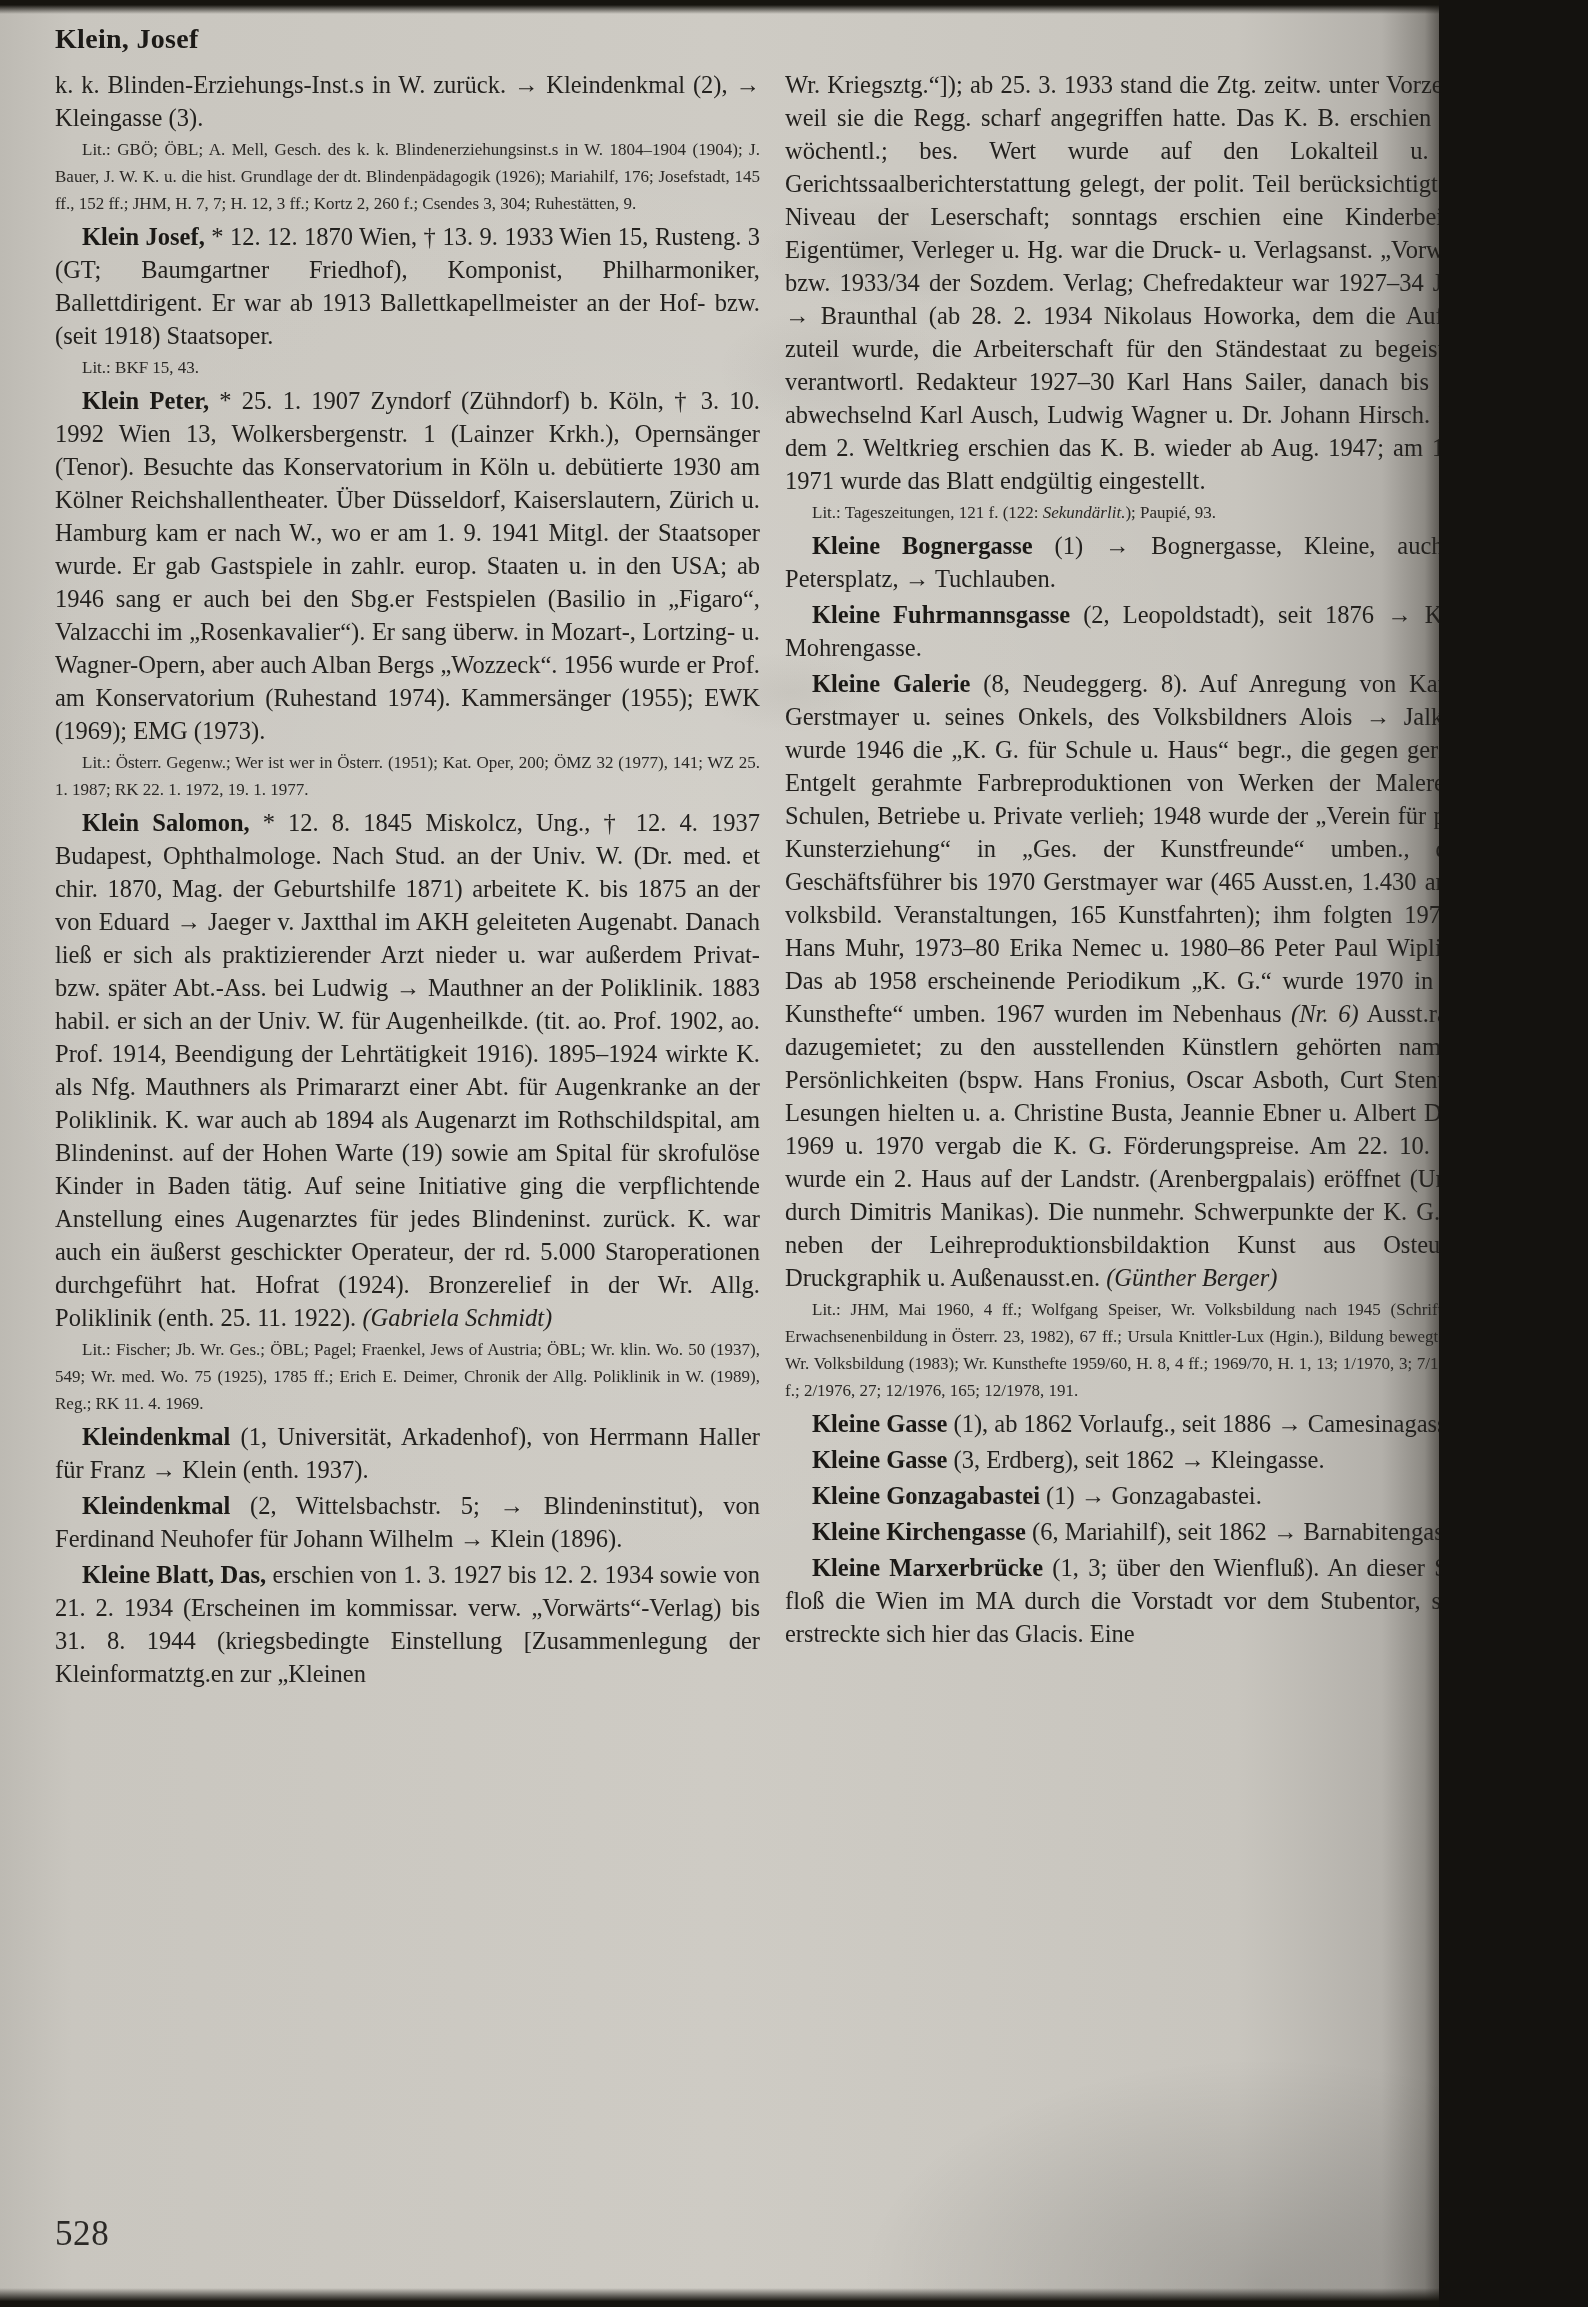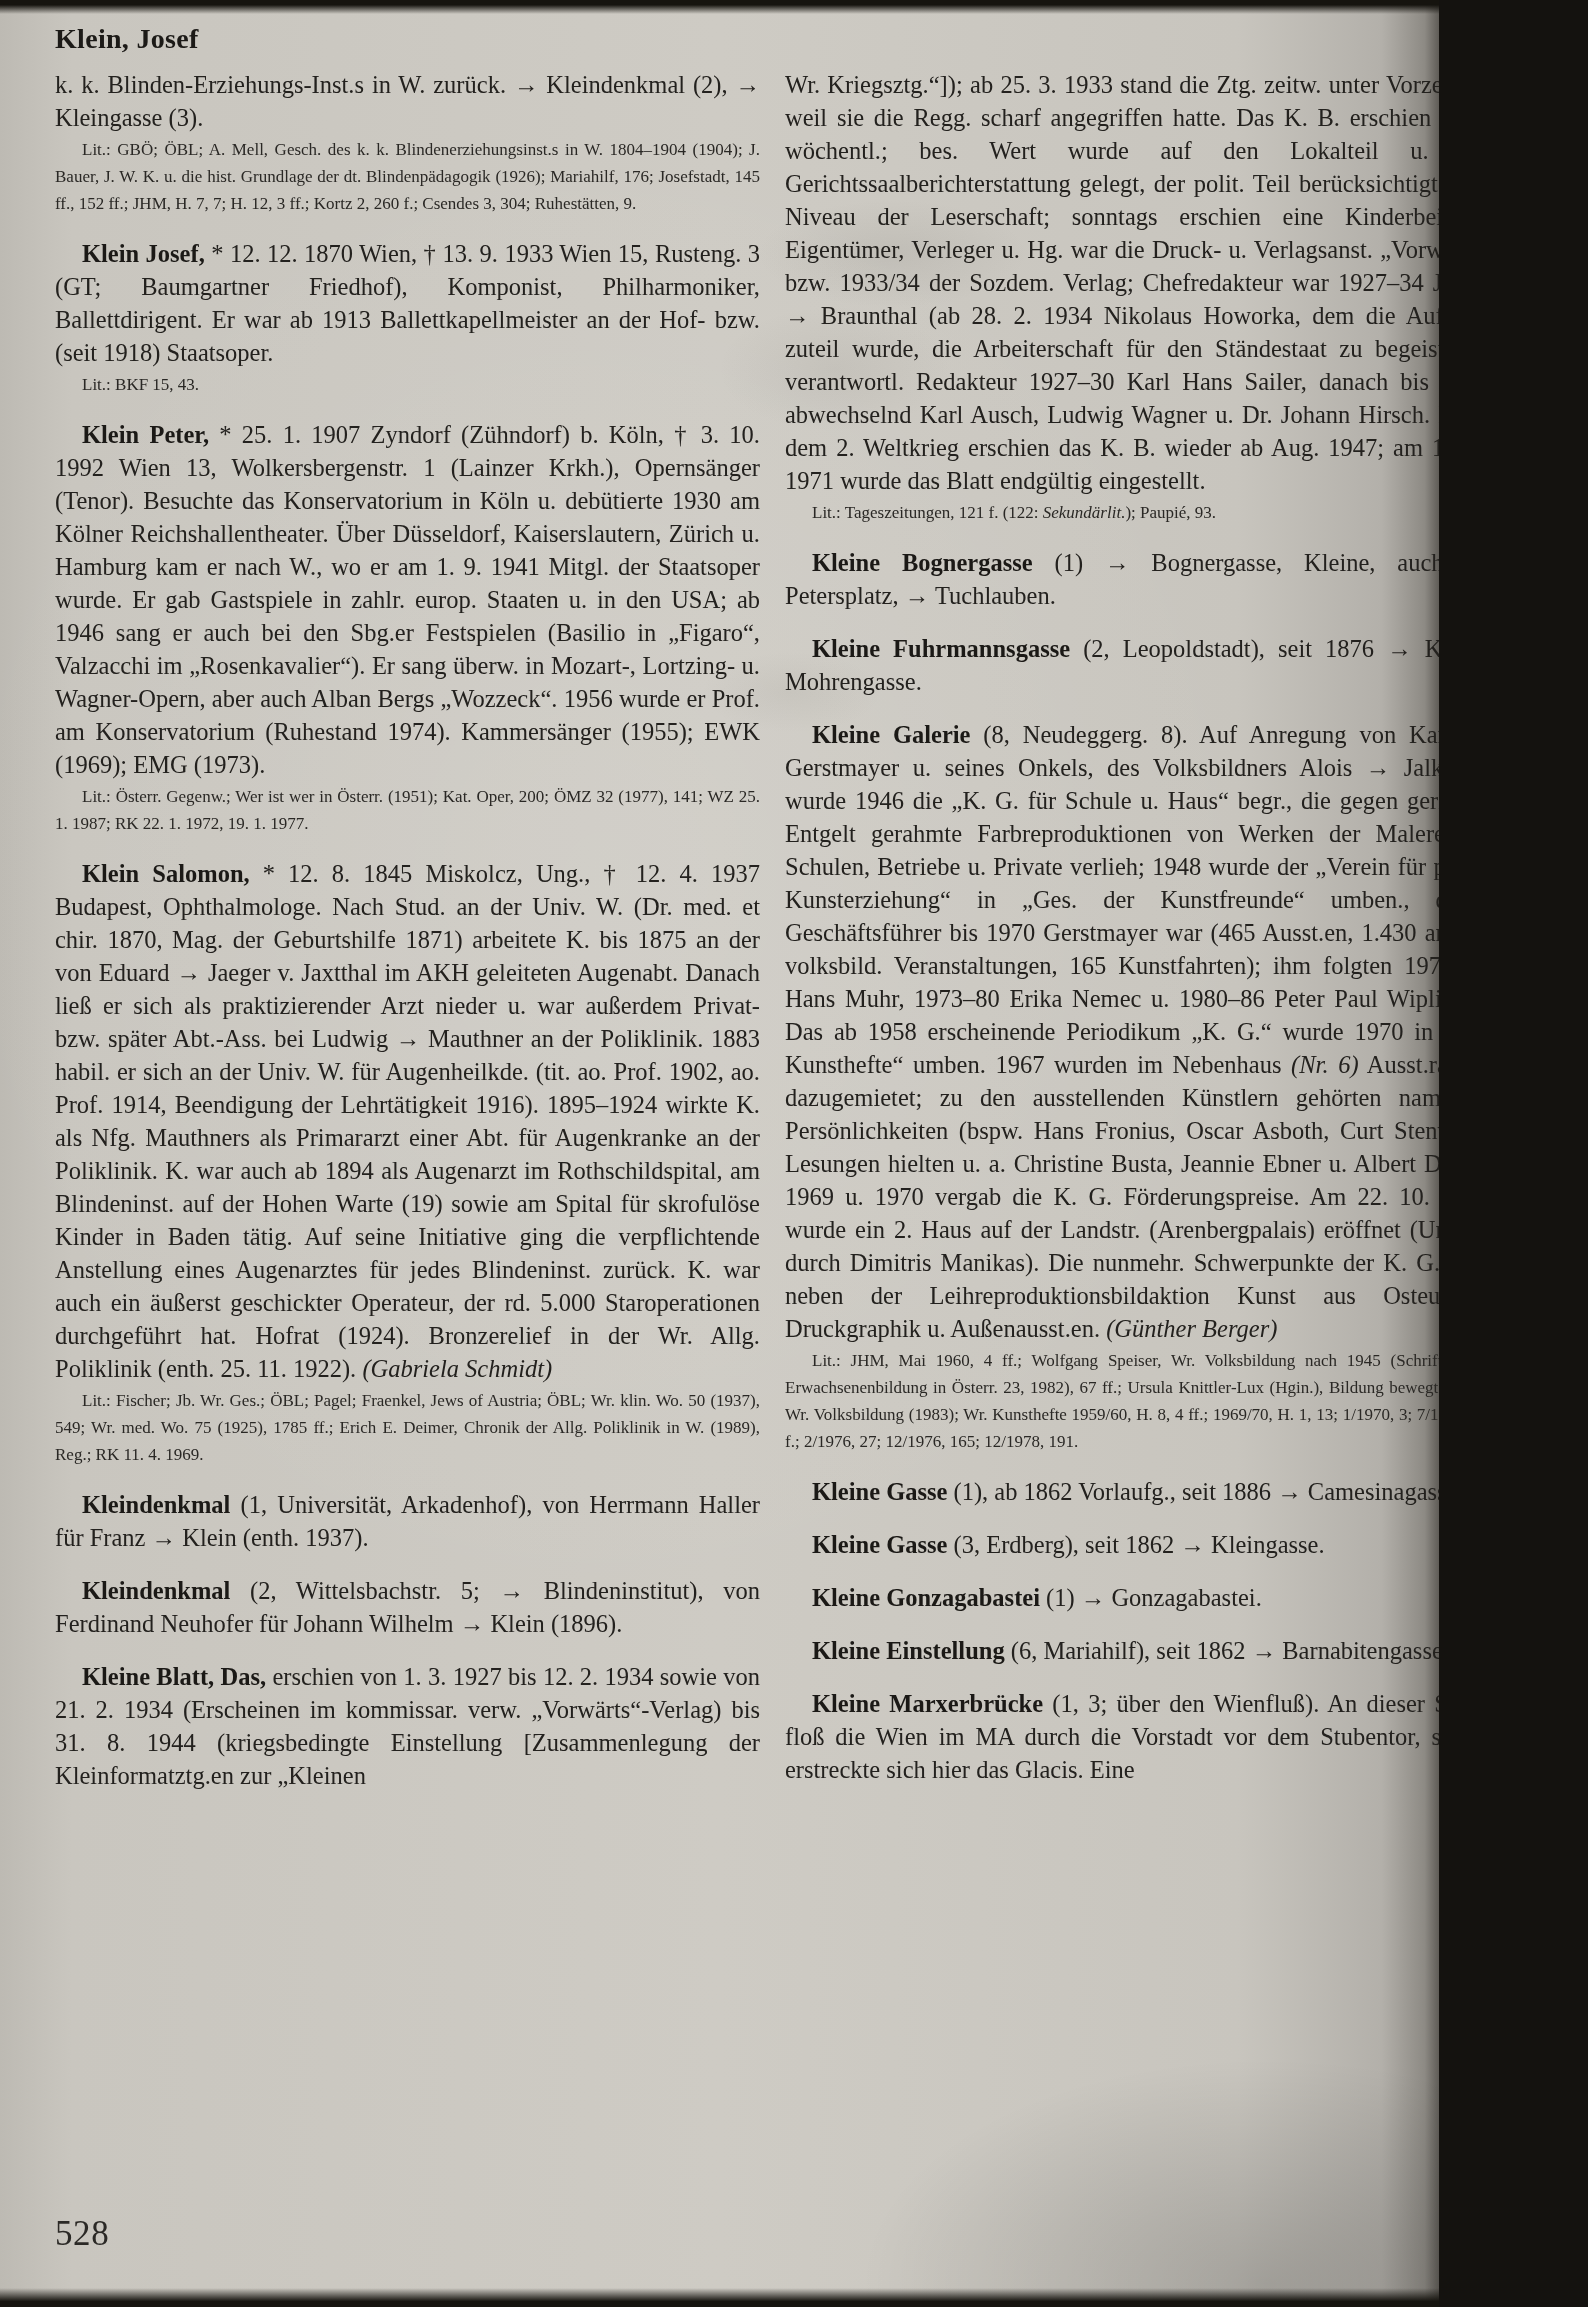--- a/index.html
+++ b/index.html
@@ -49,21 +49,21 @@
     height:2154px; overflow:hidden;
   }
   .column { width:705px; }
   p.para {
     text-align:justify;
     font-size:24.5px; line-height:33px;
     hyphens:auto; -webkit-hyphens:auto;
     color:#23211e;
   }
   p.body { text-indent:0; }
-  p.entry { text-indent:27px; margin-top:20px; }
+  p.entry { text-indent:27px; margin-top:3px; }
   p.lit  {
     text-indent:27px; margin-top:1.9px; margin-bottom:1.3px;
     font-size:17px; line-height:27px; color:#2a2825;
   }
   .b { font-weight:700; color:#1b1916; }
   .i { font-style:italic; }
   .page-number {
     position:absolute; left:55px; top:2214px; z-index:2;
     font-size:35px; color:#2b2926; letter-spacing:0.6px;
   }
@@ -92,20 +92,20 @@
       <div class="column">
           <p class="para body"><span>Wr. Kriegsztg.“]); ab 25. 3. 1933 stand die Ztg. zeitw. unter Vorzensur, weil sie die Regg. scharf angegriffen hatte. Das K. B. erschien 7mal wöchentl.; bes. Wert wurde auf den Lokalteil u. die Gerichtssaalberichterstattung gelegt, der polit. Teil berücksichtigte das Niveau der Leserschaft; sonntags erschien eine Kinderbeilage. Eigentümer, Verleger u. Hg. war die Druck- u. Verlagsanst. „Vorwärts“ bzw. 1933/34 der Sozdem. Verlag; Chefredakteur war 1927–34 Julius → Braunthal (ab 28. 2. 1934 Nikolaus Howorka, dem die Aufgabe zuteil wurde, die Arbeiterschaft für den Ständestaat zu begeistern), verantwortl. Redakteur 1927–30 Karl Hans Sailer, danach bis 1934 abwechselnd Karl Ausch, Ludwig Wagner u. Dr. Johann Hirsch. Nach dem 2. Weltkrieg erschien das K. B. wieder ab Aug. 1947; am 12. 6. 1971 wurde das Blatt endgültig eingestellt.</span></p>
           <p class="para lit"><span>Lit.: Tageszeitungen, 121 f. (122: </span><span class="i">Sekundärlit.</span><span>); Paupié, 93.</span></p>
           <p class="para entry"><span class="b">Kleine Bognergasse</span><span> (1) → Bognergasse, Kleine, auch → Petersplatz, → Tuchlauben.</span></p>
           <p class="para entry"><span class="b">Kleine Fuhrmannsgasse</span><span> (2, Leopoldstadt), seit 1876 → Kleine Mohrengasse.</span></p>
           <p class="para entry"><span class="b">Kleine Galerie</span><span> (8, Neudeggerg. 8). Auf Anregung von Karl → Gerstmayer u. seines Onkels, des Volksbildners Alois → Jalkotzy, wurde 1946 die „K. G. für Schule u. Haus“ begr., die gegen geringes Entgelt gerahmte Farbreproduktionen von Werken der Malerei an Schulen, Betriebe u. Private verlieh; 1948 wurde der „Verein für prakt. Kunsterziehung“ in „Ges. der Kunstfreunde“ umben., deren Geschäftsführer bis 1970 Gerstmayer war (465 Ausst.en, 1.430 andere volksbild. Veranstaltungen, 165 Kunstfahrten); ihm folgten 1970–73 Hans Muhr, 1973–80 Erika Nemec u. 1980–86 Peter Paul Wiplinger. Das ab 1958 erscheinende Periodikum „K. G.“ wurde 1970 in „Wr. Kunsthefte“ umben. 1967 wurden im Nebenhaus </span><span class="i">(Nr. 6)</span><span> Ausst.räume dazugemietet; zu den ausstellenden Künstlern gehörten namhafte Persönlichkeiten (bspw. Hans Fronius, Oscar Asboth, Curt Stenvert), Lesungen hielten u. a. Christine Busta, Jeannie Ebner u. Albert Drach. 1969 u. 1970 vergab die K. G. Förderungspreise. Am 22. 10. 1992 wurde ein 2. Haus auf der Landstr. (Arenbergpalais) eröffnet (Umbau durch Dimitris Manikas). Die nunmehr. Schwerpunkte der K. G. sind neben der Leihreproduktionsbildaktion Kunst aus Osteuropa, Druckgraphik u. Außenausst.en. </span><span class="i">(Günther Berger)</span></p>
           <p class="para lit"><span>Lit.: JHM, Mai 1960, 4 ff.; Wolfgang Speiser, Wr. Volksbildung nach 1945 (Schriften zur Erwachsenenbildung in Österr. 23, 1982), 67 ff.; Ursula Knittler-Lux (Hgin.), Bildung bewegt. 100 J. Wr. Volksbildung (1983); Wr. Kunsthefte 1959/60, H. 8, 4 ff.; 1969/70, H. 1, 13; 1/1970, 3; 7/1974, 99 f.; 2/1976, 27; 12/1976, 165; 12/1978, 191.</span></p>
           <p class="para entry"><span class="b">Kleine Gasse</span><span> (1), ab 1862 Vorlaufg., seit 1886 → Camesinagasse.</span></p>
           <p class="para entry"><span class="b">Kleine Gasse</span><span> (3, Erdberg), seit 1862 → Kleingasse.</span></p>
           <p class="para entry"><span class="b">Kleine Gonzagabastei</span><span> (1) → Gonzagabastei.</span></p>
-          <p class="para entry"><span class="b">Kleine Einstellung</span><span> (6, Mariahilf), seit 1862 → Barnabitengasse.</span></p>
+          <p class="para entry"><span class="b">Kleine Kirchengasse</span><span> (6, Mariahilf), seit 1862 → Barnabitengasse.</span></p>
           <p class="para entry"><span class="b">Kleine Marxerbrücke</span><span> (1, 3; über den Wienfluß). An dieser Stelle floß die Wien im MA durch die Vorstadt vor dem Stubentor, später erstreckte sich hier das Glacis. Eine</span></p>
         </div>
     </div>
   </div>
   <div class="page-number">528</div>
 </div>
 
 
 </body></html>

